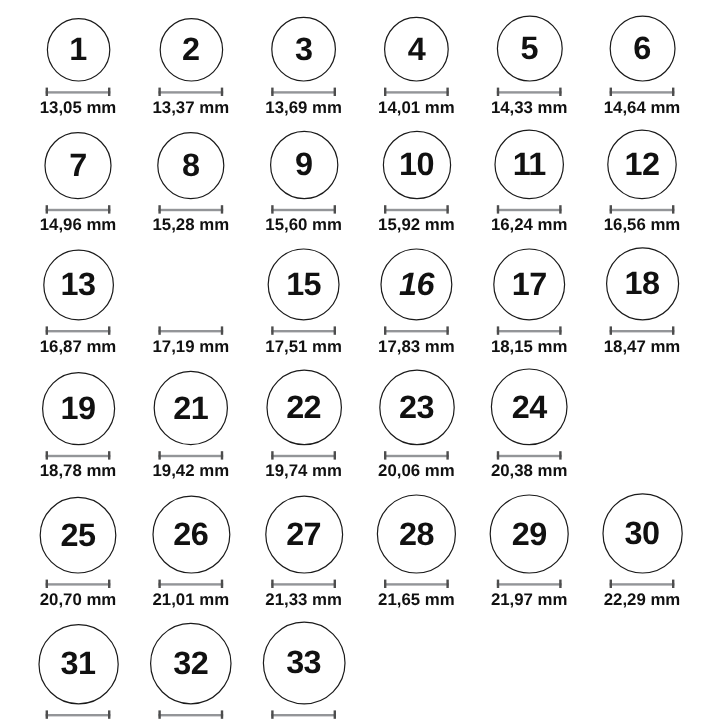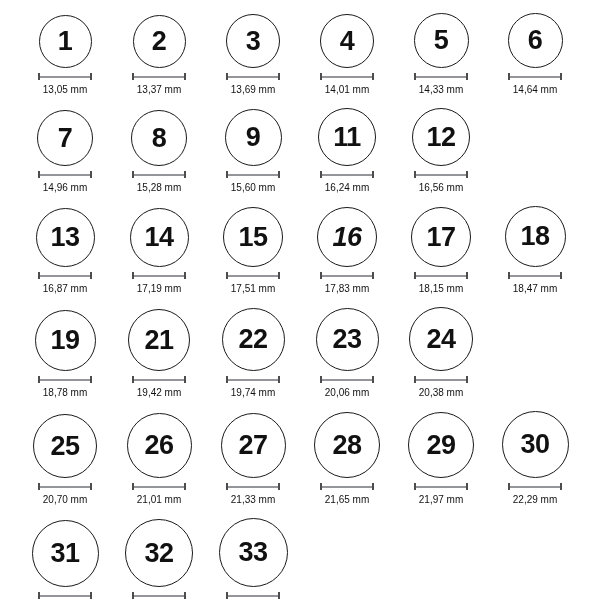--- a/index.html
+++ b/index.html
@@ -62,22 +62,22 @@
     position: absolute;
     top: 0;
     width: 2px;
     height: 7px;
     background: var(--tick-color, #4d4d4d);
   }
   .measure .tick.left { left: 0; }
   .measure .tick.right { right: 0; }
   .dlabel {
     margin-top: 2px;
-    font-weight: normal;
-    font-size: 10px;
+    font-weight: bold;
+    font-size: 14px;
     line-height: 15px;
     color: var(--text-color, #111111);
     white-space: nowrap;
   }
 </style>
 </head>
 <body>
 
 <div class="page">
   <div class="grid">
@@ -177,20 +177,31 @@
             <span class="num">9</span>
           </div>
           <div class="measure">
             <span class="hline"></span>
             <span class="tick left"></span>
             <span class="tick right"></span>
           </div>
           <div class="dlabel">15,60 mm</div>
         </div>
         <div class="cell">
+          <div class="circle" style="width: 57px; height: 57px;">
+            <span class="num">10</span>
+          </div>
+          <div class="measure">
+            <span class="hline"></span>
+            <span class="tick left"></span>
+            <span class="tick right"></span>
+          </div>
+          <div class="dlabel">15,92 mm</div>
+        </div>
+        <div class="cell">
           <div class="circle" style="width: 58px; height: 58px;">
             <span class="num">11</span>
           </div>
           <div class="measure">
             <span class="hline"></span>
             <span class="tick left"></span>
             <span class="tick right"></span>
           </div>
           <div class="dlabel">16,24 mm</div>
         </div>
@@ -212,23 +223,20 @@
             <span class="num">13</span>
           </div>
           <div class="measure">
             <span class="hline"></span>
             <span class="tick left"></span>
             <span class="tick right"></span>
           </div>
           <div class="dlabel">16,87 mm</div>
         </div>
         <div class="cell">
-          <div class="circle" style="width: 59px; height: 59px;">
-            <span class="num">14</span>
-          </div>
           <div class="measure">
             <span class="hline"></span>
             <span class="tick left"></span>
             <span class="tick right"></span>
           </div>
           <div class="dlabel">17,19 mm</div>
         </div>
         <div class="cell">
           <div class="circle" style="width: 60px; height: 60px;">
             <span class="num">15</span>

